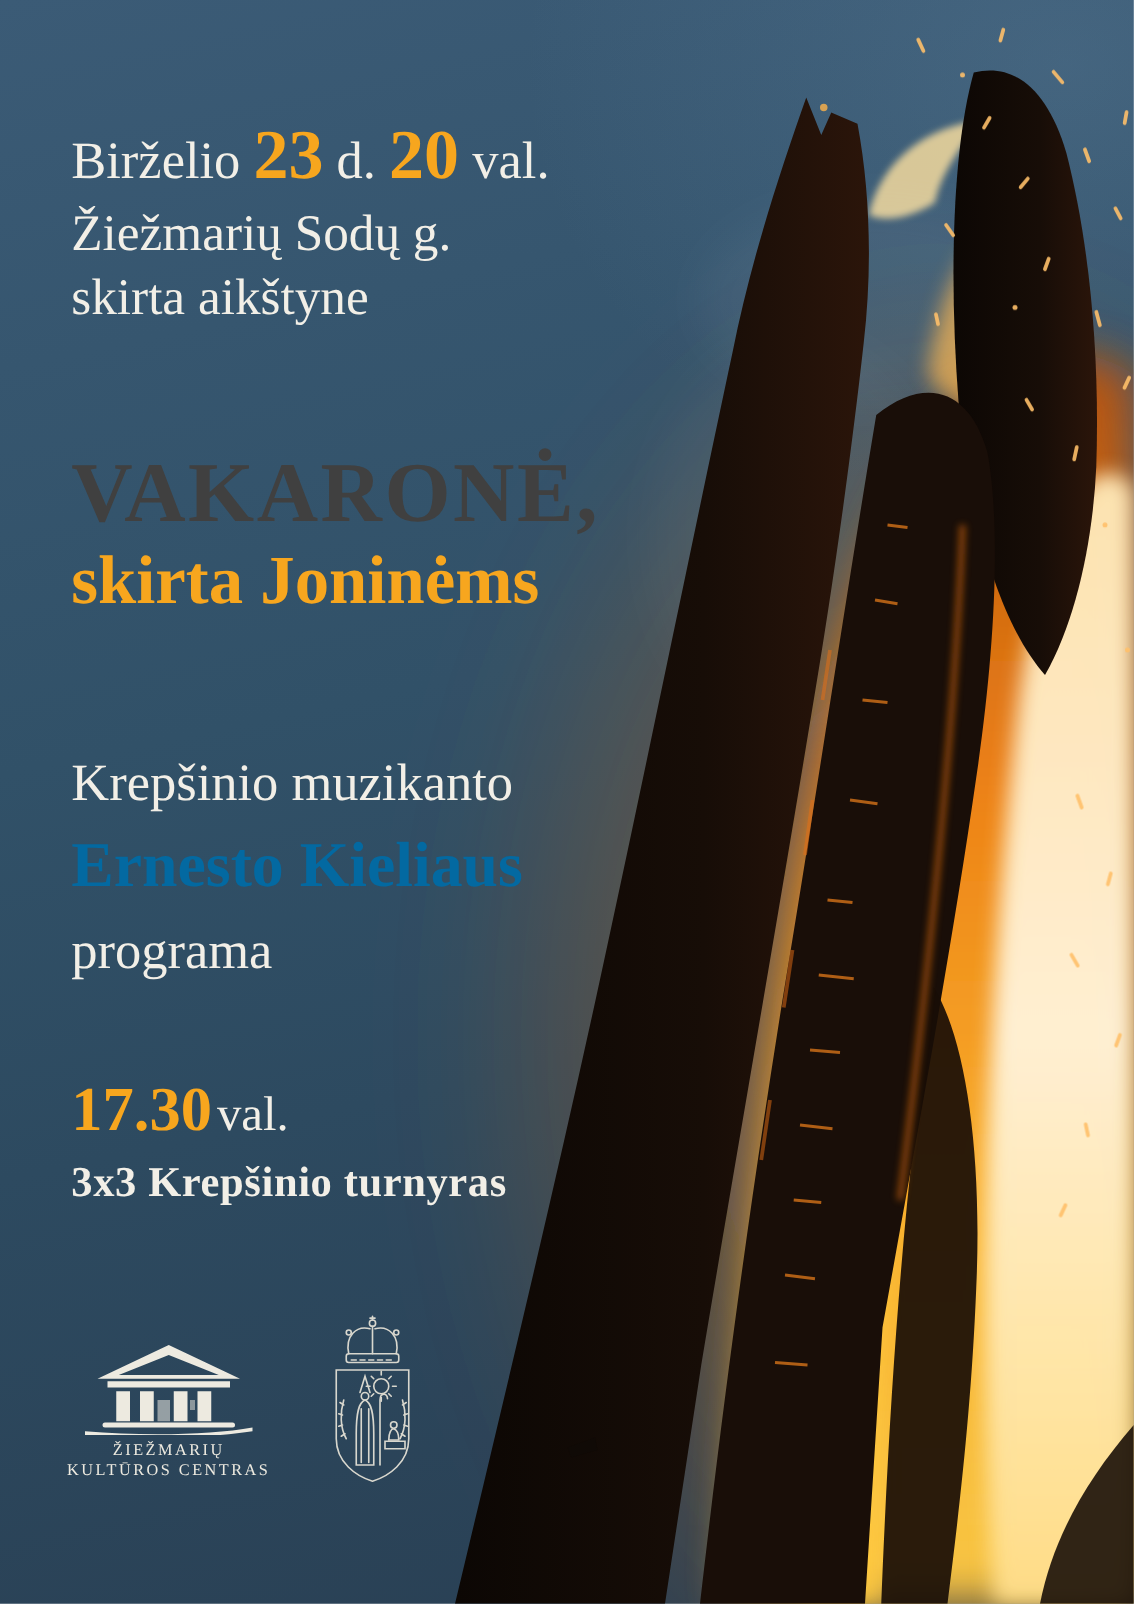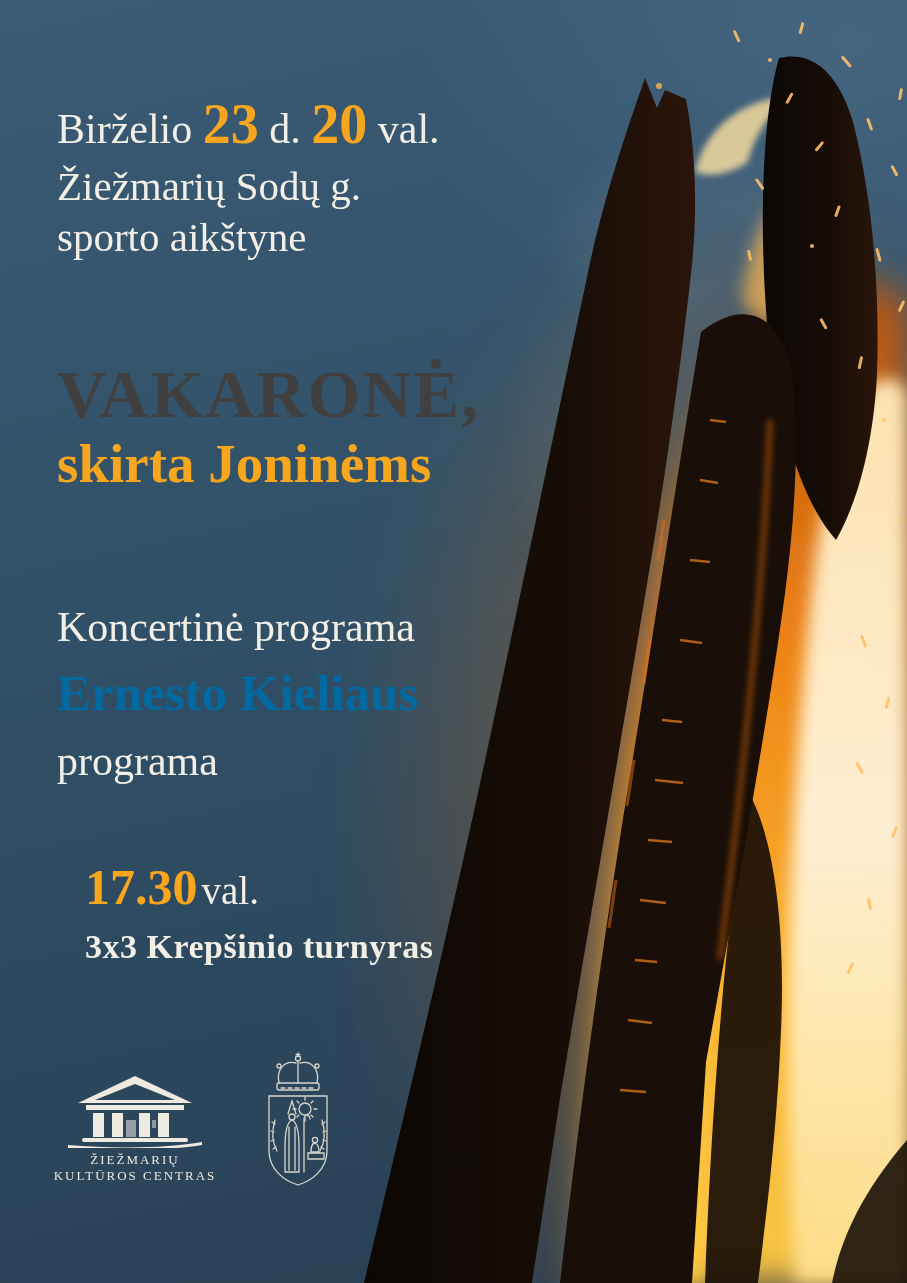--- a/index.html
+++ b/index.html
@@ -17,21 +17,21 @@
   .date-block{top:92px;}
   .date-line{font-size:42px;line-height:64px;white-space:nowrap;}
   .date-line .num{font-size:56px;font-weight:700;color:#F7A61E;}
   .addr{font-size:41px;line-height:51px;}
   .title{top:360px;font-size:68px;font-weight:700;color:#404040;letter-spacing:2px;line-height:1;white-space:nowrap;}
   .subtitle{top:436px;font-size:55px;font-weight:700;color:#F7A61E;line-height:1;white-space:nowrap;}
   .concert{top:598px;}
   .concert .l1{font-size:42px;line-height:58px;}
   .concert .artist{font-size:51px;line-height:74px;font-weight:700;color:#0369a1;}
   .concert .l3{font-size:42px;line-height:62px;}
-  .side-event{top:858px;margin-left:28px;}
+  .side-event{top:858px;}
   .side-event .time-line{white-space:nowrap;}
   .side-event .time{font-size:50px;font-weight:700;color:#F7A61E;}
   .side-event .val{font-size:39px;color:#F2EFE7;}
   .side-event .tourney{font-size:34px;font-weight:700;margin-top:12px;letter-spacing:.5px;text-align:center;}
   .footer-logos{position:absolute;left:0;top:1048px;width:420px;height:160px;text-decoration:underline;}
   .cc-logo{position:absolute;left:50px;top:28px;width:170px;text-align:center;}
   .cc-logo svg{display:block;margin:0 auto;}
   .cc-name{font-size:13px;letter-spacing:2px;line-height:16px;color:#EDEAE0;margin-top:4px;white-space:nowrap;}
   .coa{position:absolute;left:252px;top:4px;}
 </style>
@@ -153,28 +153,28 @@
 
   <div class="blk date-block">
     <div class="date-line">
       <span>Birželio</span>
       <span class="num">23</span>
       <span>d.</span>
       <span class="num">20</span>
       <span>val.</span>
     </div>
     <div class="addr">Žiežmarių Sodų g.</div>
-    <div class="addr">sporto aikštyne</div>
+    <div class="addr">skirta aikštyne</div>
   </div>
 
   <div class="blk title">VAKARONĖ,</div>
   <div class="blk subtitle">skirta Joninėms</div>
 
   <div class="blk concert">
-    <div class="l1">Koncertinė programa</div>
+    <div class="l1">Krepšinio muzikanto</div>
     <div class="artist">Ernesto Kieliaus</div>
     <div class="l3">programa</div>
   </div>
 
   <div class="blk side-event">
     <div class="time-line">
       <span class="time">17.30</span>
       <span class="val">val.</span>
     </div>
     <div class="tourney">3x3 Krepšinio turnyras</div>

